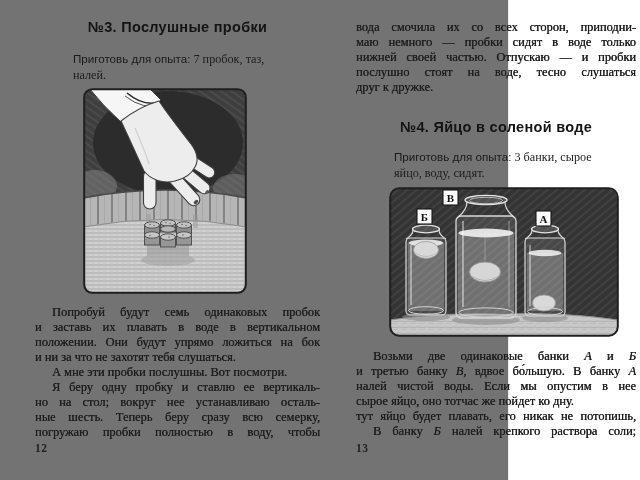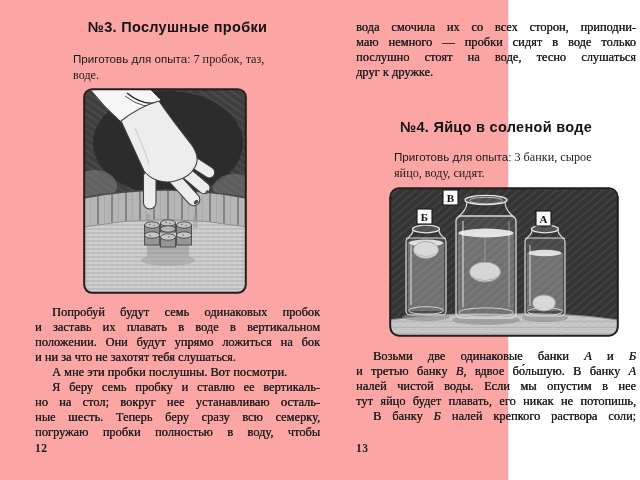--- a/index.html
+++ b/index.html
@@ -1,16 +1,16 @@
 <!DOCTYPE html>
 <html><head>
 <meta charset="utf-8">
 <style>
   html,body{margin:0;padding:0;width:640px;height:480px;overflow:hidden;background:#ffffff;}
-  .book{position:relative;width:508px;height:480px;background:#fca5a5;outline:1px solid #ececec;
+  .book{position:relative;width:508px;height:480px;background:#737373;outline:1px solid #ececec;
         font-family:"Liberation Serif",serif;color:#1c1c1c;}
   .page{position:absolute;top:0;height:480px;overflow:hidden;}
   .page-left{left:35px;width:285px;}
   .page-right{left:356px;width:280px;}
 
   .heading{position:absolute;left:0;right:0;margin:0;text-align:center;
            font-family:"Liberation Sans",sans-serif;font-weight:700;font-size:14.5px;
            letter-spacing:.3px;color:#141414;}
   .prep{position:absolute;left:0;right:0;padding-left:38px;font-size:12.2px;line-height:16px;}
   .prep b{font-family:"Liberation Sans",sans-serif;font-weight:400;font-size:11.6px;color:#1a1a1a;}
@@ -36,21 +36,21 @@
 </style>
 </head>
 <body>
 
 <div class="book">
 
   <div class="page page-left">
     <h2 class="heading pos-l-heading">№3. Послушные пробки</h2>
     <div class="prep pos-l-prep">
         <div class="line end"><b>Приготовь для опыта:</b> 7 пробок, таз,</div>
-        <div class="line end">воде.</div>
+        <div class="line end">налей.</div>
       </div>
 
     <figure class="fig pos-l-fig">
       <svg width="164" height="206" viewBox="0 0 164 206">
         <defs>
           <clipPath id="clipL">
               <rect x="2" y="2" width="160" height="202" rx="7"></rect>
             </clipPath>
           <pattern id="hatchD" width="6" height="6" patternUnits="userSpaceOnUse" patternTransform="rotate(35)">
             <rect width="6" height="6" fill="#3e3e3e"></rect>
@@ -137,32 +137,33 @@
         <rect x="1.2" y="1.2" width="161.6" height="203.6" rx="8" fill="none" stroke="#1f1f1f" stroke-width="2"></rect>
       </svg>
     </figure>
 
     <div class="bodytext pos-l-body">
         <div class="line ind">Попробуй будут семь одинаковых пробок</div>
         <div class="line">и заставь их плавать в воде в вертикальном</div>
         <div class="line">положении. Они будут упрямо ложиться на бок</div>
         <div class="line end">и ни за что не захотят тебя слушаться.</div>
         <div class="line ind end">А мне эти пробки послушны. Вот посмотри.</div>
-        <div class="line ind">Я беру семь пробку и ставлю ее вертикаль-</div>
+        <div class="line ind">Я беру одну пробку и ставлю ее вертикаль-</div>
         <div class="line">но на стол; вокруг нее устанавливаю осталь-</div>
         <div class="line">ные шесть. Теперь беру сразу всю семерку,</div>
         <div class="line">погружаю пробки полностью в воду, чтобы</div>
       </div>
     <div class="pagenum pos-l-num">12</div>
   </div>
 
   <div class="page page-right">
     <div class="bodytext pos-r-top">
         <div class="line">вода смочила их со всех сторон, приподни-</div>
         <div class="line">маю немного — пробки сидят в воде только</div>
+        <div class="line">нижней своей частью. Отпускаю — и пробки</div>
         <div class="line">послушно стоят на воде, тесно слушаться</div>
         <div class="line end">друг к дружке.</div>
       </div>
     <h2 class="heading pos-r-heading">№4. Яйцо в соленой воде</h2>
     <div class="prep pos-r-prep">
         <div class="line end"><b>Приготовь для опыта:</b> 3 банки, сырое</div>
         <div class="line end">яйцо, воду, сидят.</div>
       </div>
 
     <figure class="fig pos-r-fig">
@@ -240,18 +241,19 @@
           </g>
         </g>
         <rect x="1.2" y="1.2" width="227.6" height="147.6" rx="9" fill="none" stroke="#1f1f1f" stroke-width="2"></rect>
       </svg>
     </figure>
 
     <div class="bodytext pos-r-body">
         <div class="line ind">Возьми две одинаковые банки <i>А</i> и <i>Б</i></div>
         <div class="line">и третью банку <i>В</i>, вдвое бо́льшую. В банку <i>А</i></div>
         <div class="line">налей чистой воды. Если мы опустим в нее</div>
+        <div class="line end">сырое яйцо, оно тотчас же пойдет ко дну.</div>
         <div class="line">тут яйцо будет плавать, его никак не потопишь,</div>
         <div class="line ind">В банку <i>Б</i> налей крепкого раствора соли;</div>
       </div>
     <div class="pagenum pos-r-num">13</div>
   </div>
 </div>
 
 </body></html>

